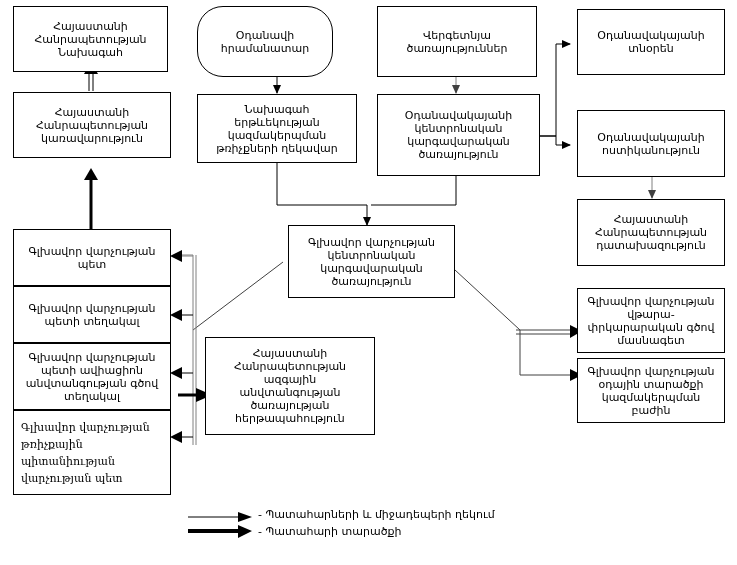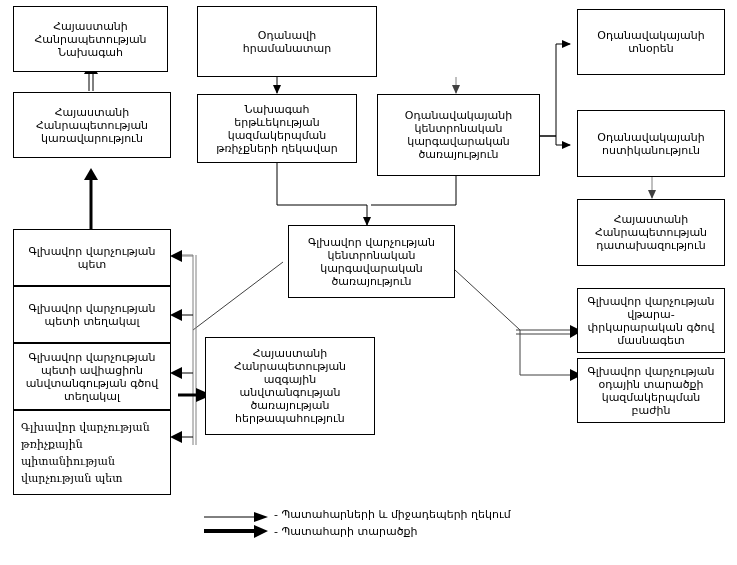--- a/index.html
+++ b/index.html
@@ -46,21 +46,21 @@
   svg#wires {
     position: absolute;
     left: 0; top: 0;
     width: 737px;
     height: 565px;
     z-index: 1;
     pointer-events: none;
   }
   .legend {
     position: absolute;
-    left: 204px;
+    left: 188px;
     top: 508px;
     width: 420px;
     height: 55px;
     z-index: 9;
   }
   .legend-row {
     position: relative;
     height: 17px;
     display: flex;
     align-items: center;
@@ -209,41 +209,45 @@
 տեղակալ</span>
   </div>
 
   <div class="box box-serif" style="left:13px; top:410px; width:158px; height:85px;">
     <span style="white-space:pre-line">Գլխավոր վարչության
 թռիչքային
 պիտանիության
 վարչության պետ</span>
   </div>
 
-  <div class="box" style="left:197px; top:6px; width:180px; height:71px;">
+  <div class="box" style="left:197px; top:6px; width:136px; height:71px;border-radius:26px;">
     <span style="white-space:pre-line">Օդանավի
 հրամանատար</span>
   </div>
 
   <div class="box" style="left:197px; top:94px; width:160px; height:69px;">
     <span style="white-space:pre-line">Նախագահ
 երթևեկության
 կազմակերպման
 թռիչքների ղեկավար</span>
   </div>
 
   <div class="box" style="left:205px; top:337px; width:170px; height:98px;">
     <span style="white-space:pre-line">Հայաստանի
 Հանրապետության
 ազգային
 անվտանգության
 ծառայության
 հերթապահություն</span>
   </div>
 
+  <div class="box" style="left:377px; top:6px; width:160px; height:71px;">
+    <span style="white-space:pre-line">Վերգետնյա
+ծառայություններ</span>
+  </div>
 
   <div class="box" style="left:377px; top:94px; width:163px; height:82px;">
     <span style="white-space:pre-line">Օդանավակայանի
 կենտրոնական
 կարգավարական
 ծառայություն</span>
   </div>
 
   <div class="box" style="left:288px; top:225px; width:167px; height:73px;">
     <span style="white-space:pre-line">Գլխավոր վարչության

